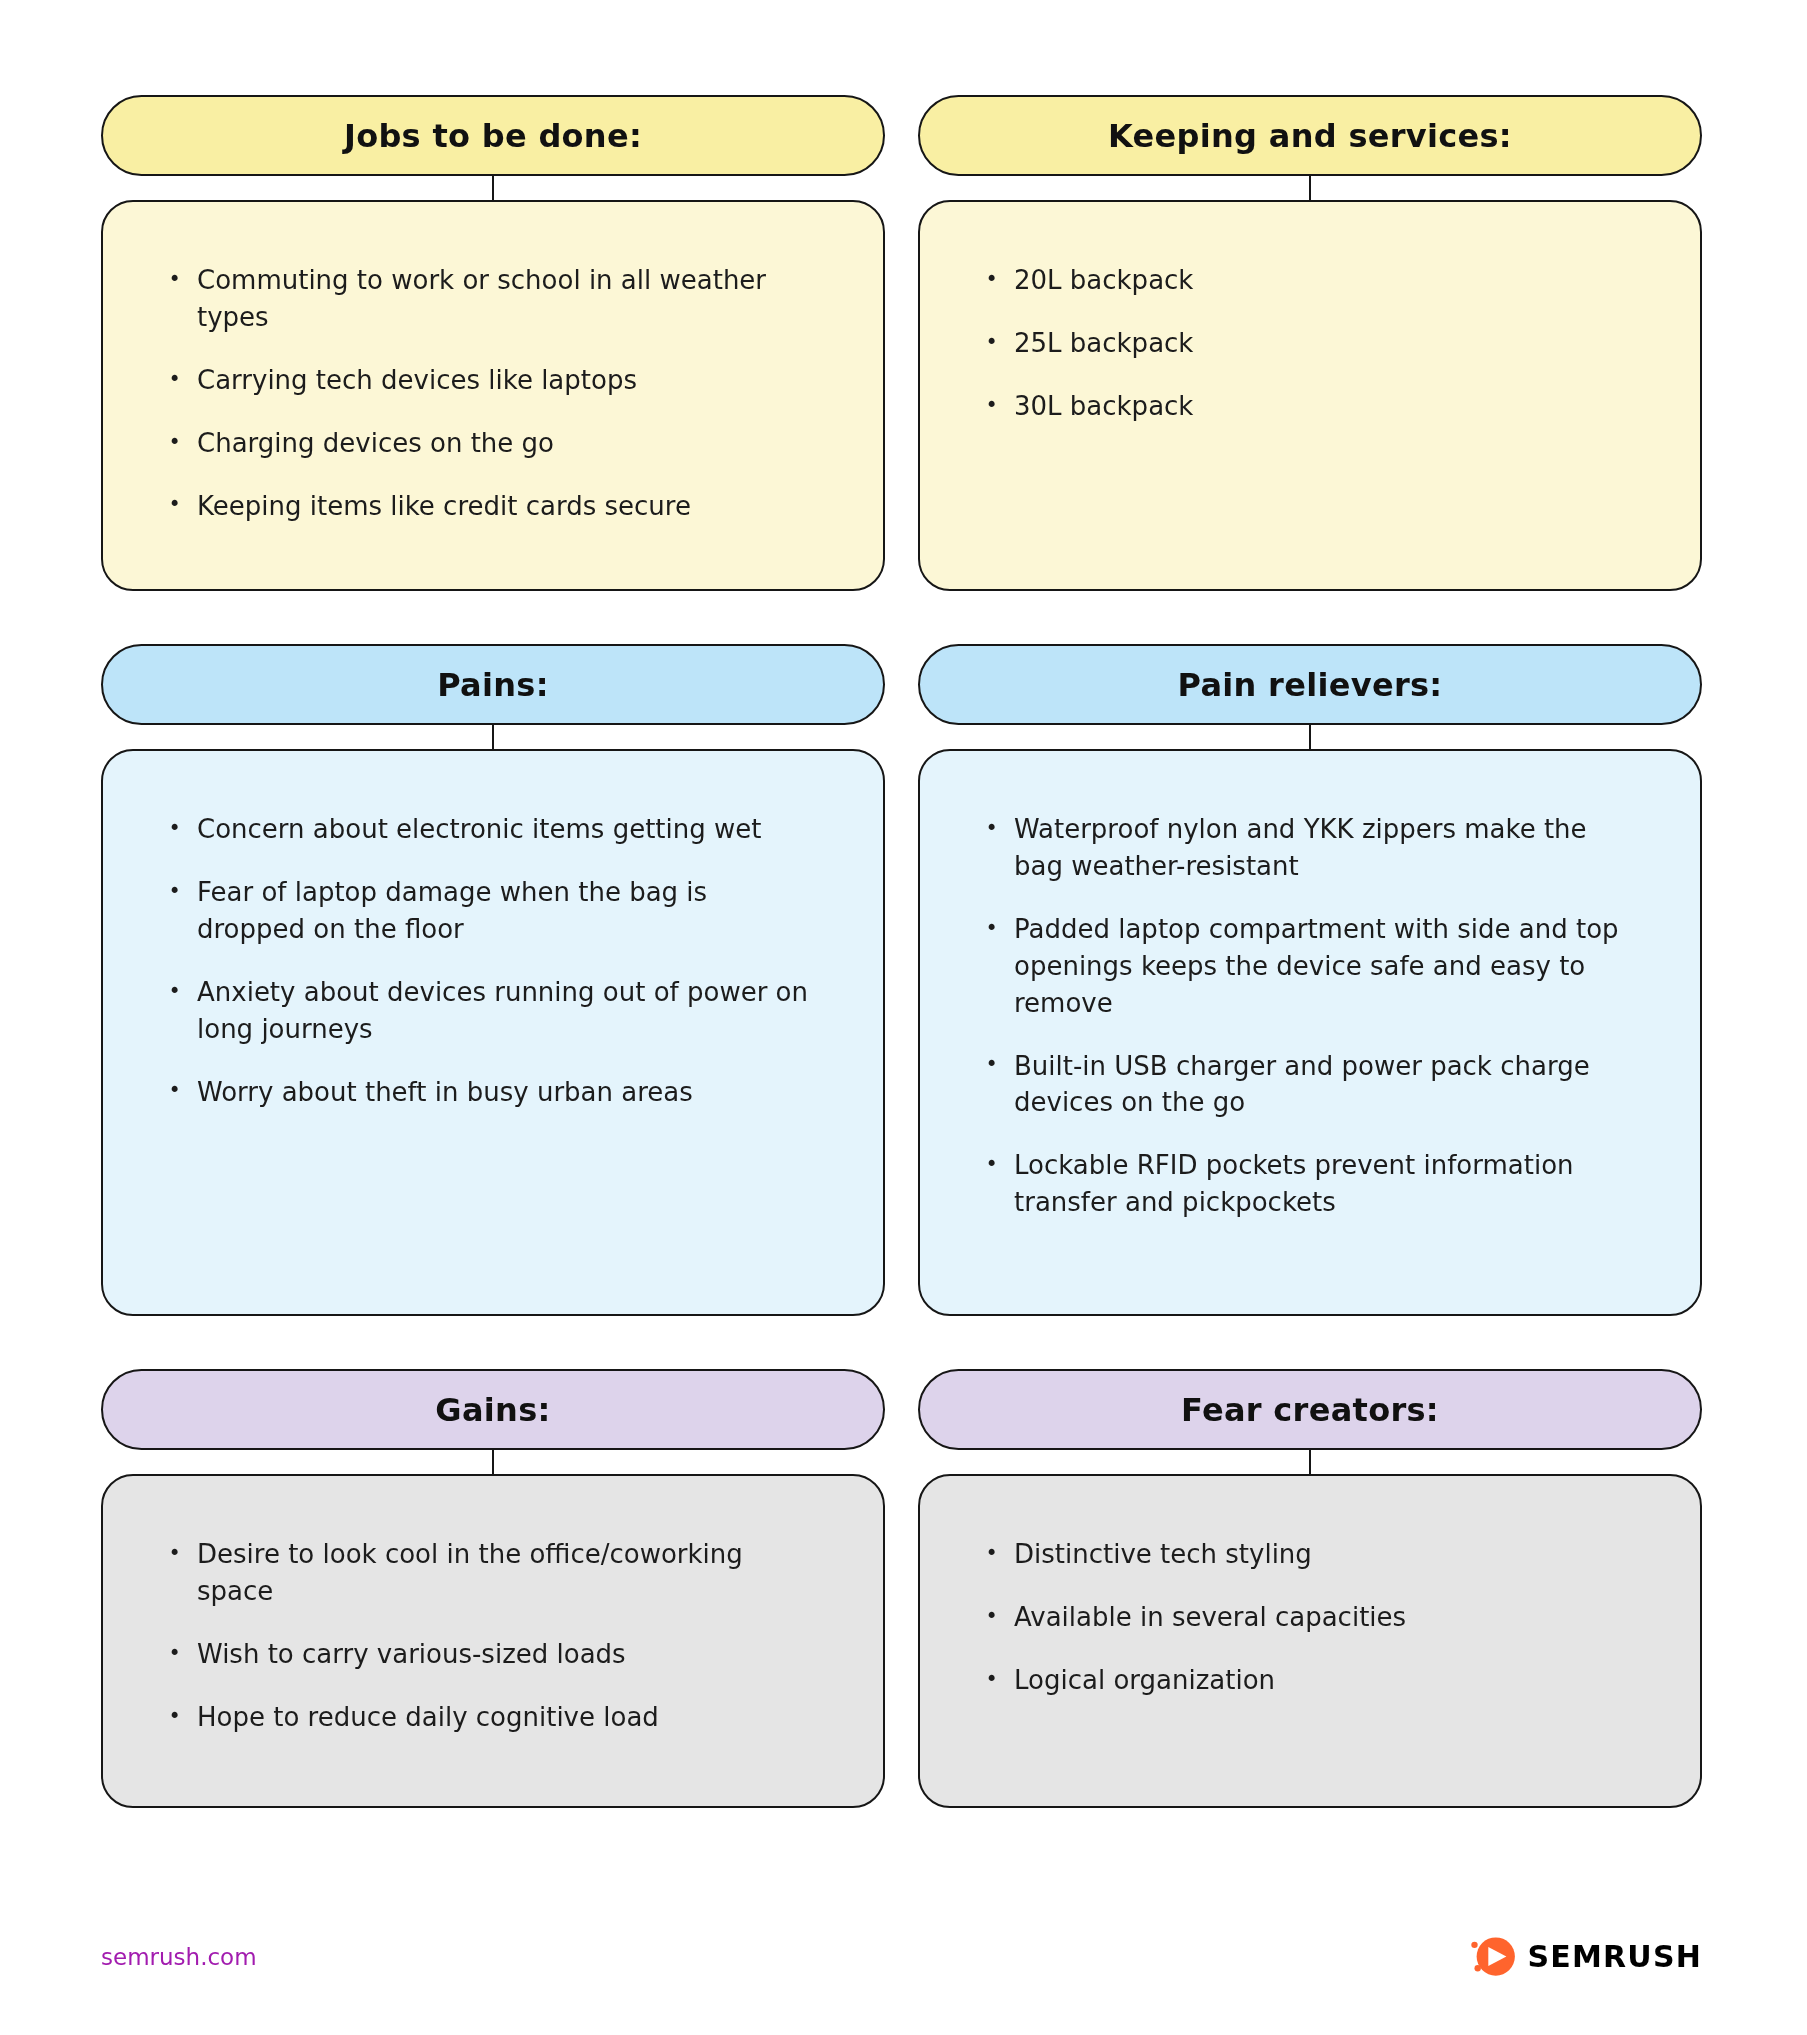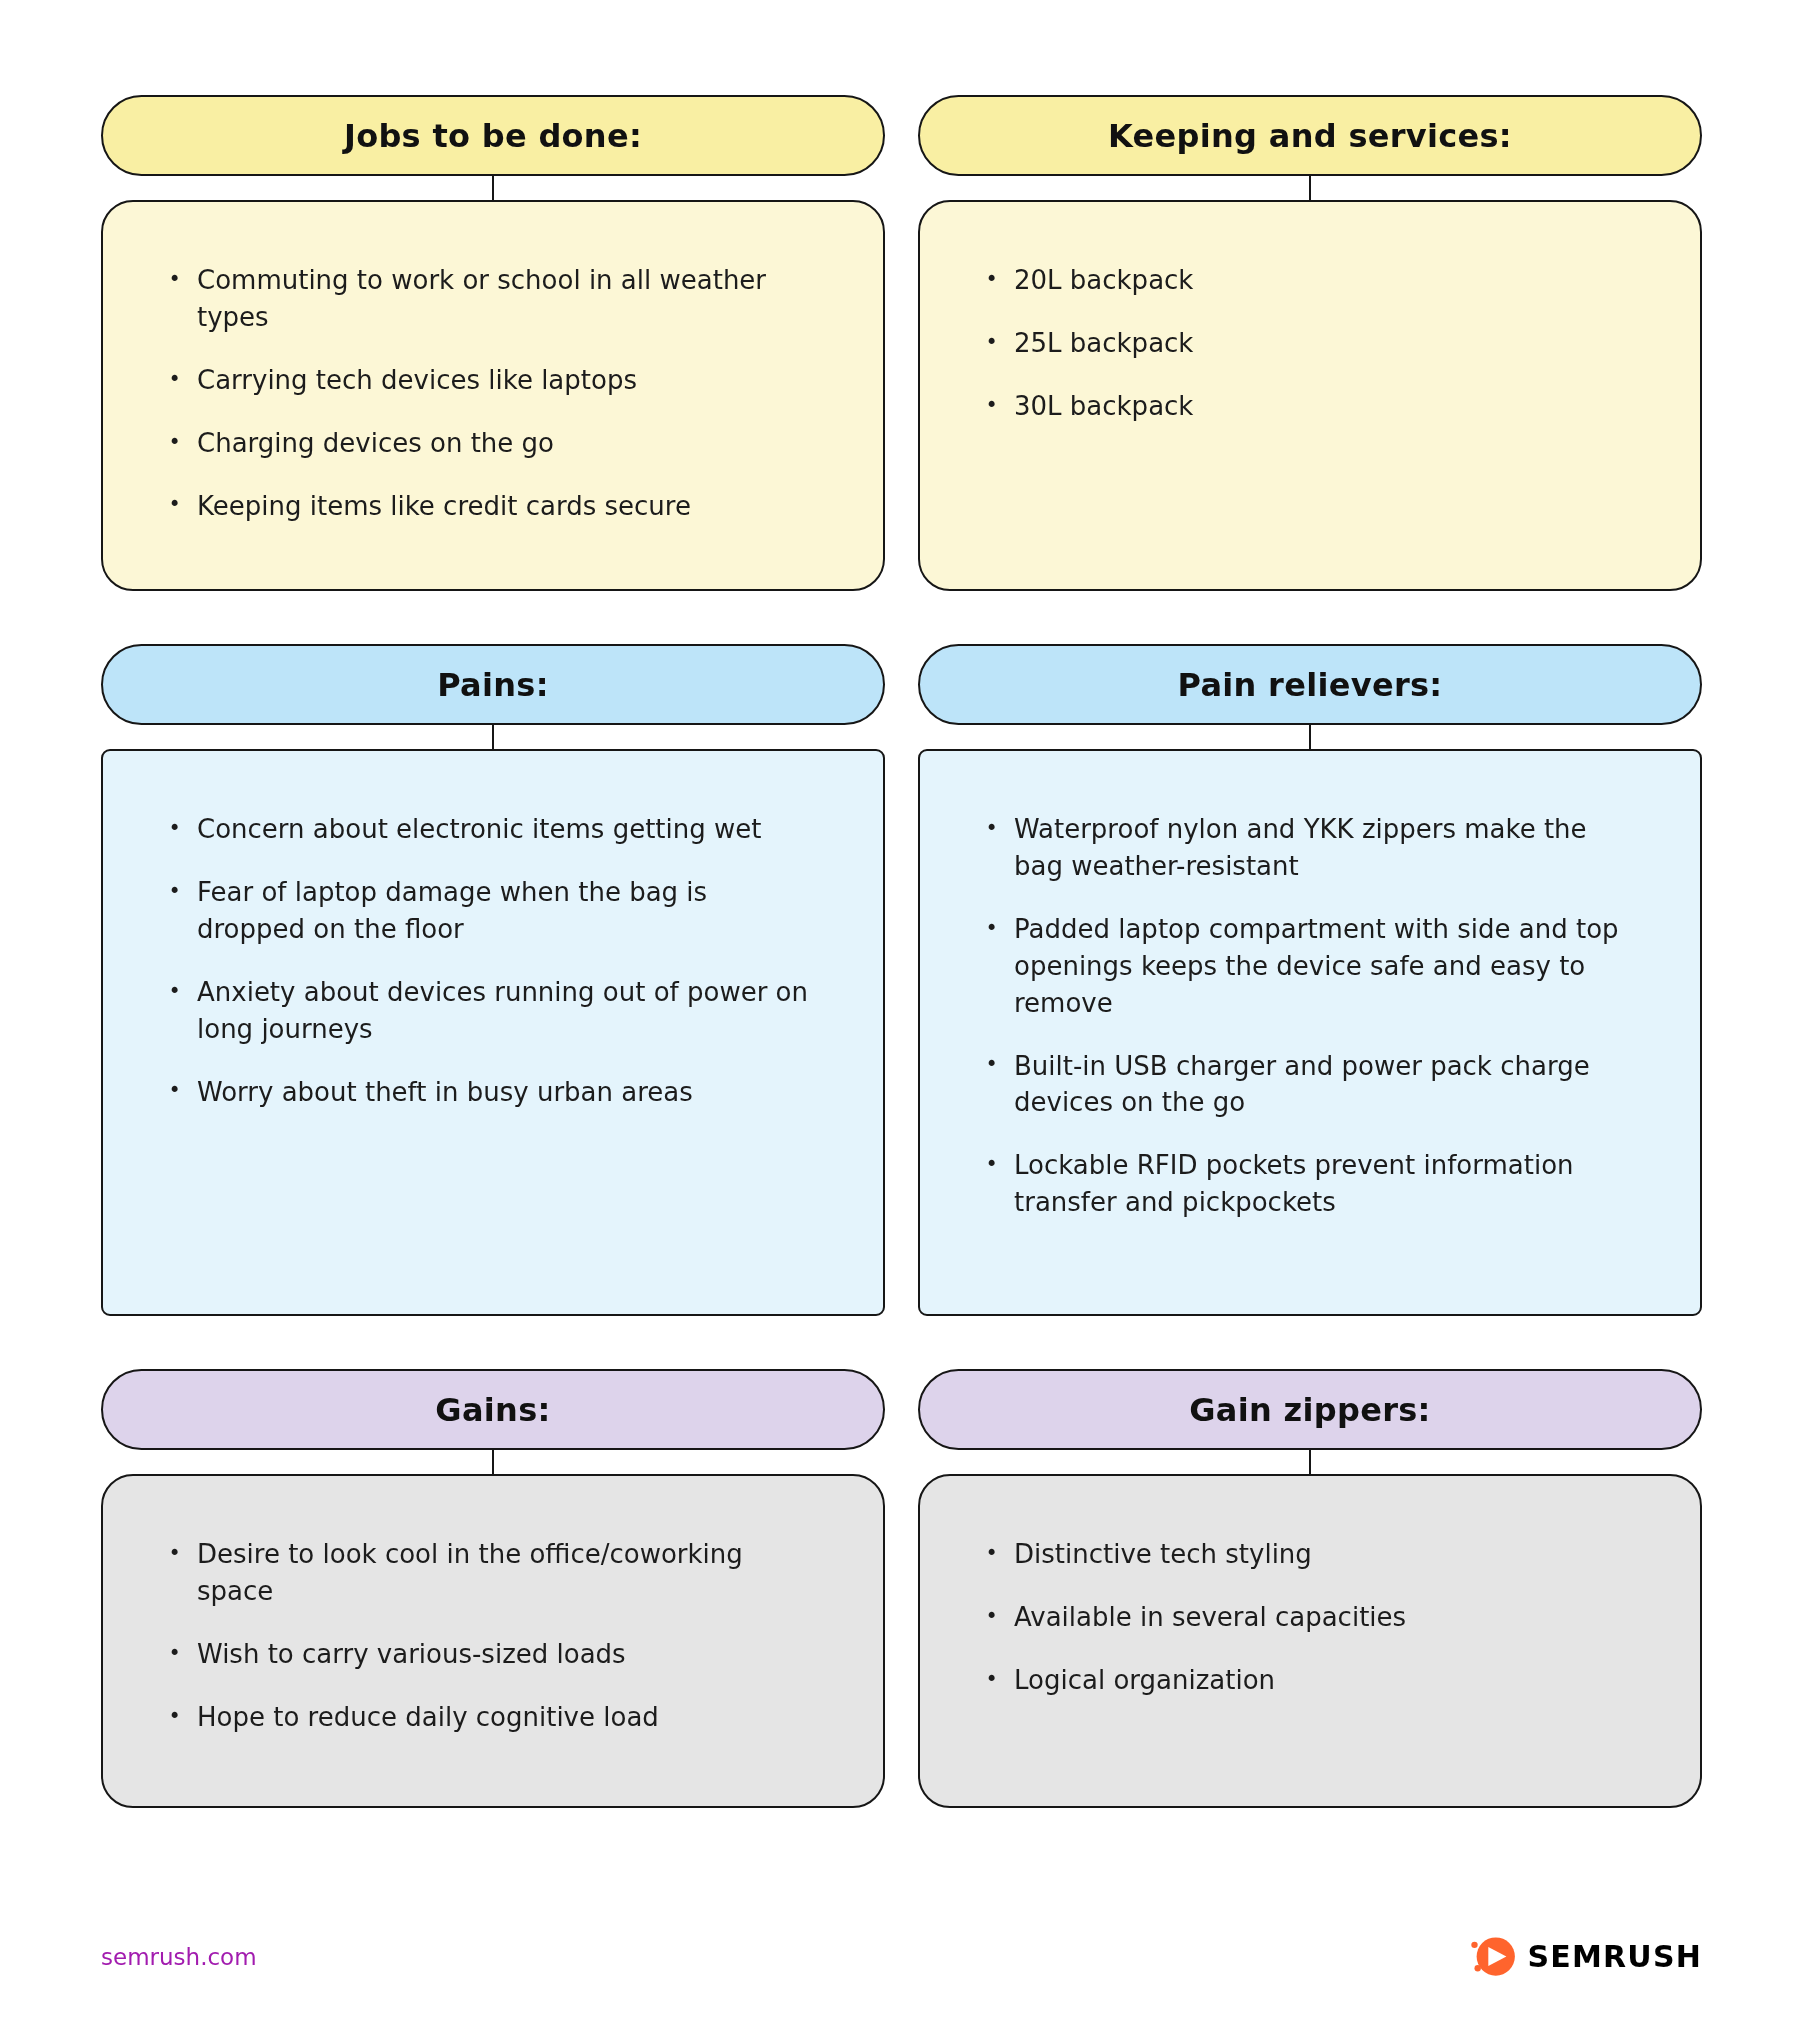--- a/index.html
+++ b/index.html
@@ -58,21 +58,21 @@
     padding: 60px 63px 42px 63px;
     flex: 1;
   }
   .row-1 .body-box { min-height: 391px; }
   .row-2 .body-box { min-height: 567px; }
   .row-3 .body-box { min-height: 334px; }
 
   .theme-yellow .pill    { background: #F9EFA3; }
   .theme-yellow .body-box{ background: #FCF7D6; }
   .theme-blue .pill      { background: #BDE4F9; }
-  .theme-blue .body-box  { background: #E4F4FC; border-radius: 9px; }
+  .theme-blue .body-box  { background: #E4F4FC; }
   .theme-purple .pill    { background: #DDD3EB; }
   .theme-purple .body-box{ background: #e5e5e5; }
 
   ul.bullets {
     list-style: none;
     margin: 0;
     padding: 0;
   }
   ul.bullets li {
     position: relative;
@@ -200,21 +200,21 @@
         <ul class="bullets">
           <li>Desire to look cool in the office/coworking space</li>
           <li>Wish to carry various-sized loads</li>
           <li>Hope to reduce daily cognitive load</li>
         </ul>
       </div>
     </section>
 
     <section class="cell theme-purple">
       <div class="pill">
-        <h2>Gain zippers:</h2>
+        <h2>Fear creators:</h2>
       </div>
       <div class="connector"></div>
       <div class="body-box">
         <ul class="bullets">
           <li>Distinctive tech styling</li>
           <li>Available in several capacities</li>
           <li>Logical organization</li>
         </ul>
       </div>
     </section>

